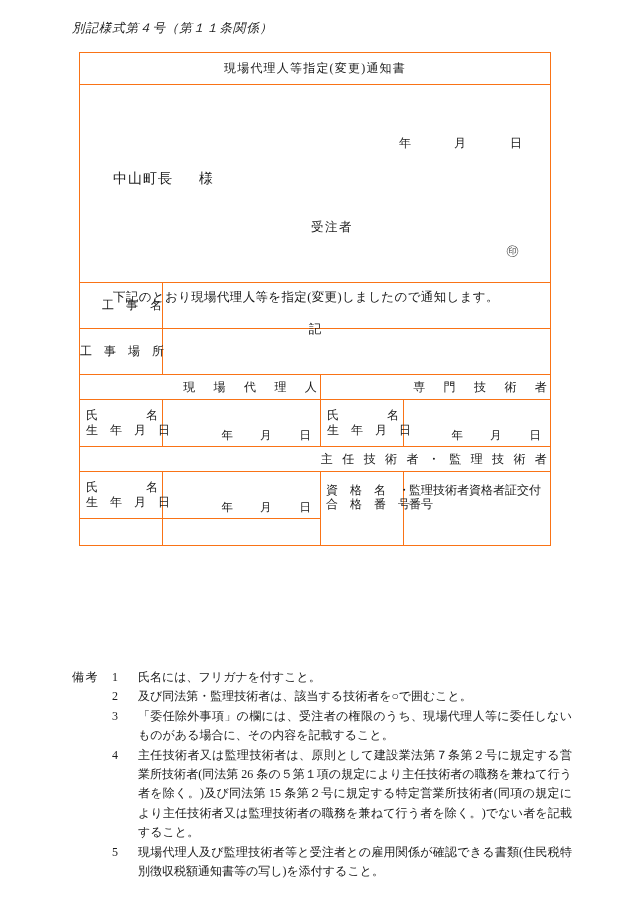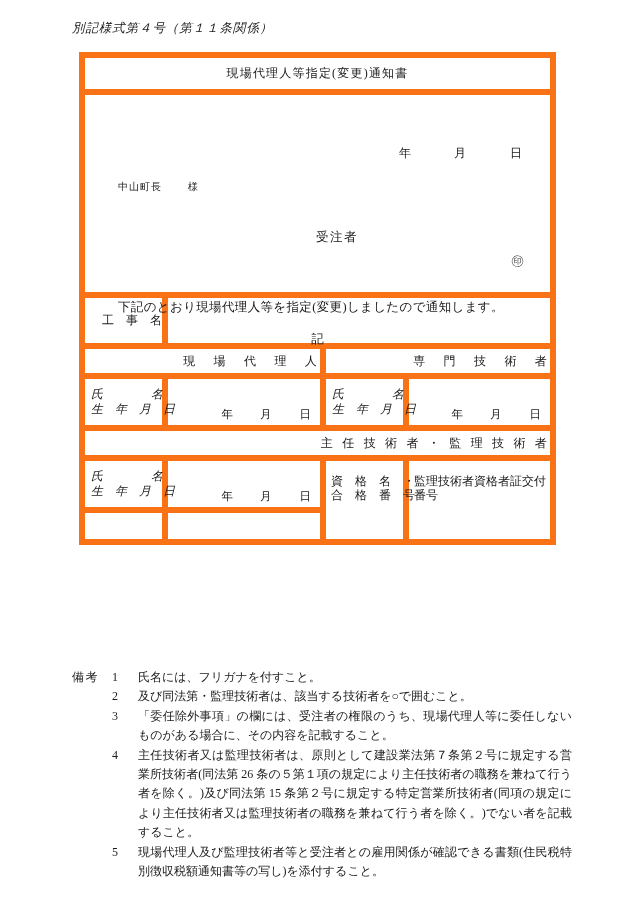--- a/index.html
+++ b/index.html
@@ -34,21 +34,21 @@
   
   .form-table {
     position: absolute;
     left: 79px;
     top: 52px;
     width: 471px;
     border-collapse: collapse;
     table-layout: fixed;
   }
   .form-table td {
-    border: 6px solid #f97316;
+    border: 1px solid #f97316;
     padding: 0;
     vertical-align: middle;
     font-size: 12px;
   }
   .noborder-b { border-bottom: none !important; }
   .noborder-t { border-top: none !important; }
 
   
   .title-cell {
     height: 31px;
@@ -69,21 +69,21 @@
     font-size: 12px;
     letter-spacing: 1px;
   }
   .date-line span { display: inline-block; }
   .date-line .y { margin-right: 42px; }
   .date-line .m { margin-right: 43px; }
   .addressee {
     position: absolute;
     left: 33px;
     top: 85px;
-    font-size: 10px;
+    font-size: 14px;
     letter-spacing: 1px;
   }
   .addressee .hon { margin-left: 26px; }
   .contractor {
     position: absolute;
     left: 231px;
     top: 134px;
     font-size: 12.5px;
     letter-spacing: 1.5px;
   }
@@ -134,21 +134,21 @@
   }
 
   
   .nb-lbl {
     text-align: left;
     padding-left: 6px !important;
     line-height: 15px;
     font-size: 11.5px;
   }
   .nb-lbl .l1,
-  .nb-lbl .l2 { display: block; white-space: nowrap; font-style: italic; }
+  .nb-lbl .l2 { display: block; white-space: nowrap; }
   .ymd-cell {
     position: relative;
     height: 46px;
   }
   .ymd-inner {
     position: absolute;
     right: 8px;
     bottom: 3px;
     font-size: 11.5px;
     letter-spacing: 1px;
@@ -256,20 +256,26 @@
       </td>
     </tr>
 
     <tr class="row-koji">
       <td class="lbl">
         <span class="spread">工　事　名</span>
       </td>
       <td colspan="4"></td>
     </tr>
 
+    <tr class="row-koji">
+      <td class="lbl">
+        <span class="spread">工　事　場　所</span>
+      </td>
+      <td colspan="4"></td>
+    </tr>
 
     <tr>
       <td class="sec-head" colspan="2">現　場　代　理　人</td>
       <td class="sec-head" colspan="3">専　門　技　術　者</td>
     </tr>
 
     <tr>
       <td class="nb-lbl">
         <span class="l1">氏　　　　名</span>
         <span class="l2">生　年　月　日</span>

